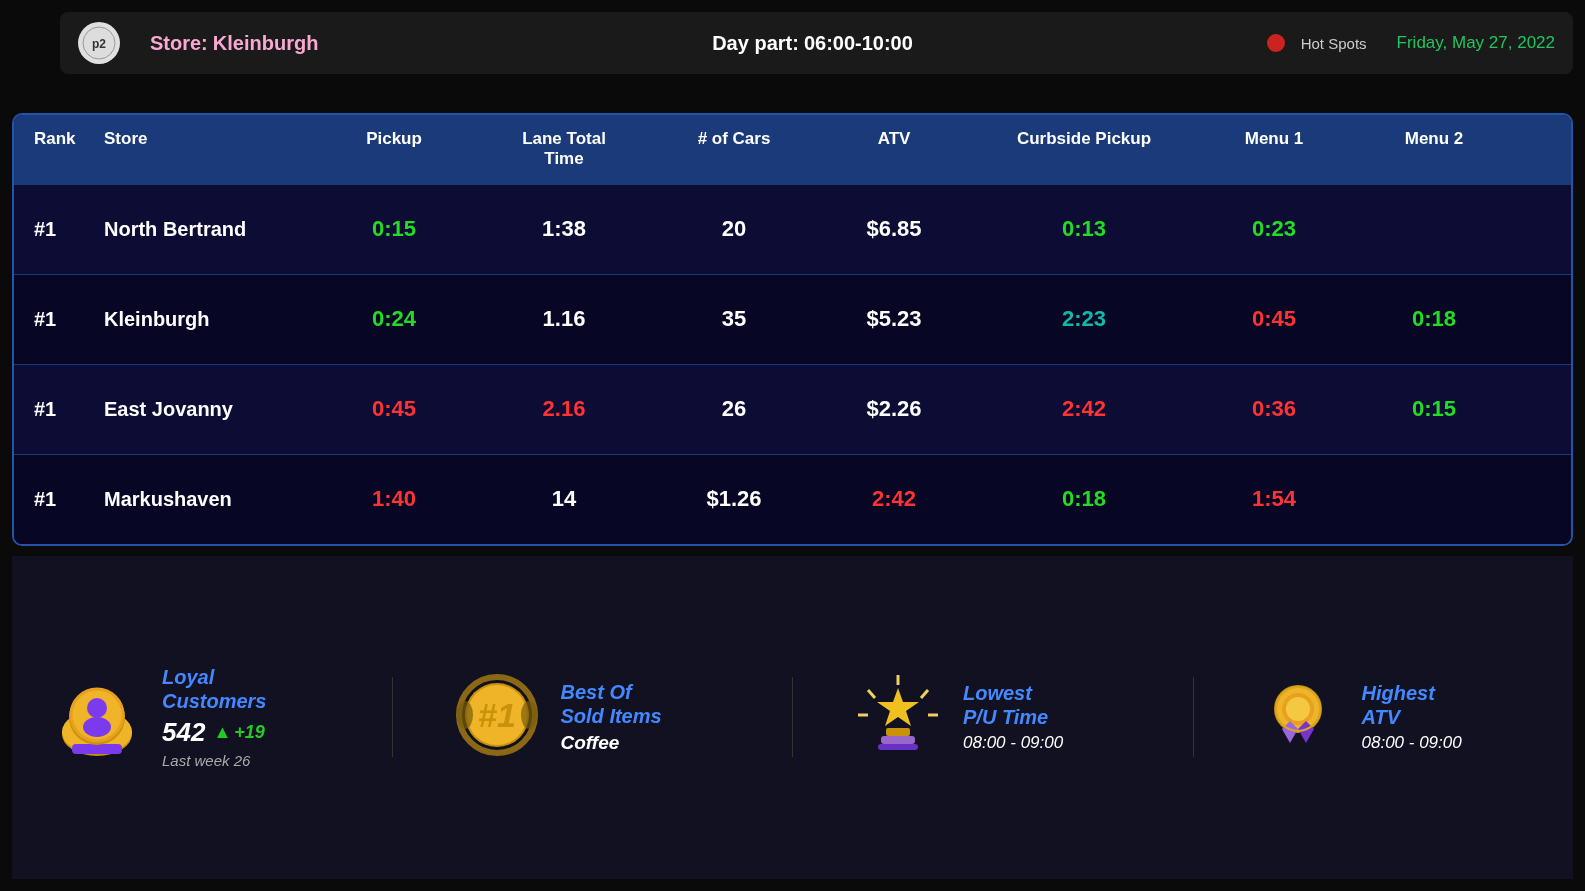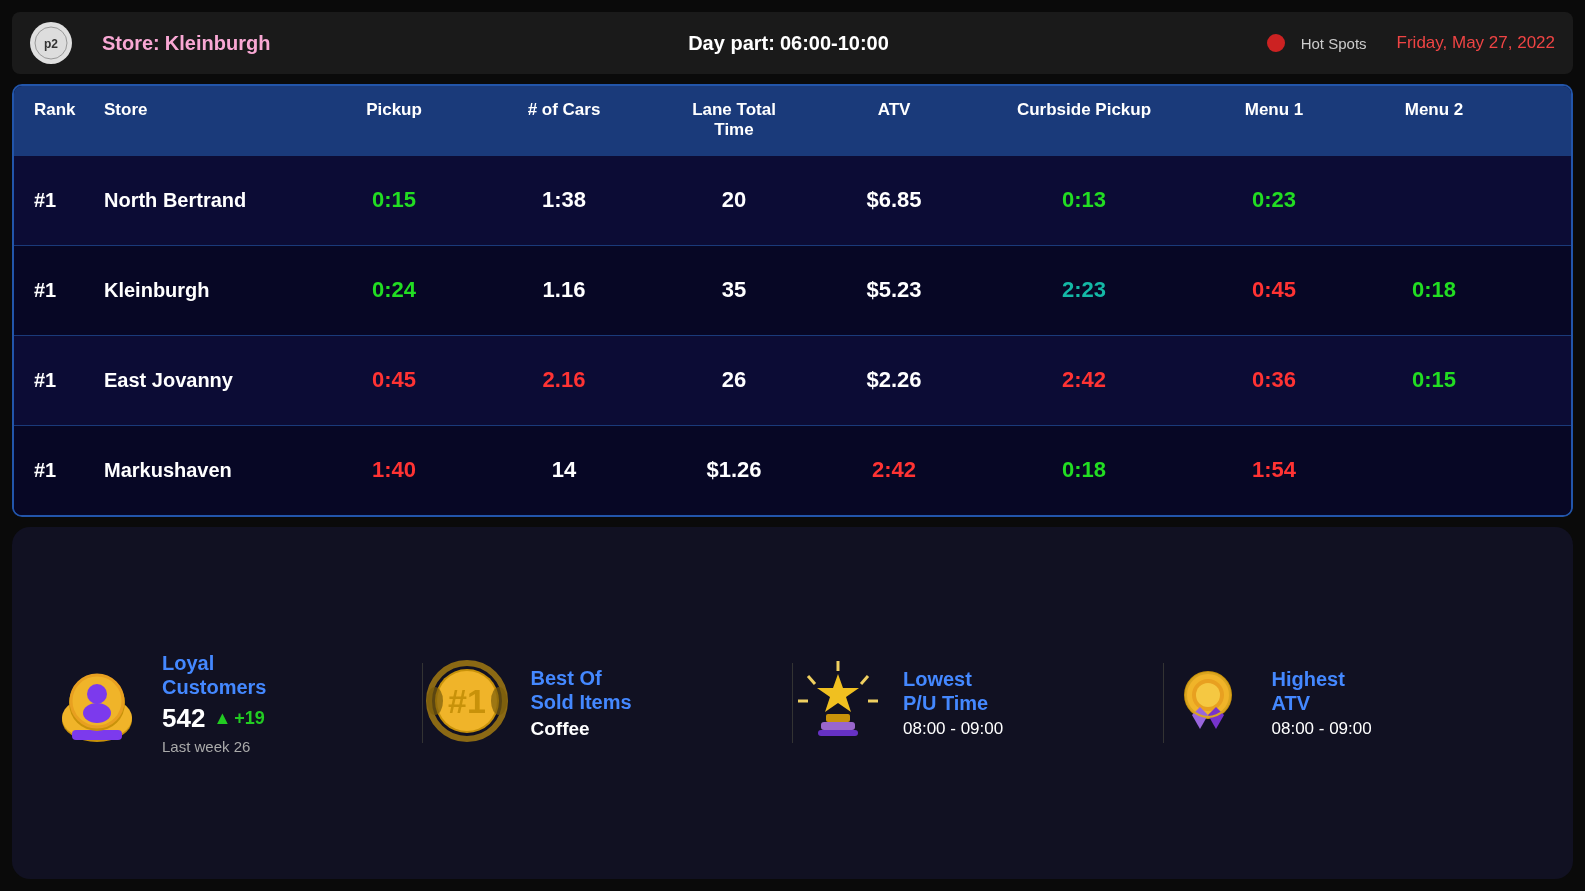--- a/index.html
+++ b/index.html
@@ -16,20 +16,21 @@
 
     
     .header {
       background: #1a1a1a;
       border-radius: 8px;
       display: flex;
       align-items: center;
       padding: 10px 18px;
       margin-bottom: 10px;
       min-height: 58px;
+      margin-left: 48px;
     }
     .header-logo {
       display: flex;
       align-items: center;
       gap: 8px;
       margin-right: 30px;
     }
     .logo-circle {
       width: 42px;
       height: 42px;
@@ -74,32 +75,33 @@
       height: 18px;
       border-radius: 50%;
       background: #cc2222;
       display: inline-block;
     }
     .hotspot-label {
       color: #ccc;
       font-size: 15px;
     }
     .header-date {
-      color: #ef4444;
+      color: #22c55e;
       font-size: 17px;
     }
 
     
     .table-container {
       background: #050520;
       border: 2px solid #2255aa;
       border-radius: 10px;
       overflow: hidden;
       margin-bottom: 10px;
       flex-shrink: 0;
+      margin-top: 29px;
     }
 
     
     .table-header {
       background: #1a3a7a;
       display: grid;
       grid-template-columns: 80px 220px 160px 180px 160px 160px 220px 160px 160px;
       padding: 0;
     }
     .th {
@@ -134,25 +136,27 @@
     .td.store-name { font-size: 20px; font-weight: bold; }
 
     .green { color: #22dd22; }
     .red { color: #ff3333; }
     .yellow { color: #14b8a6; }
     .white { color: #ffffff; }
 
     
     .bottom-stats {
       background: #111122;
-      border-radius: 18px;
+      border-radius: 0;
       display: flex;
       align-items: center;
       padding: 18px 40px;
       flex: 1;
+      gap: 60px;
+      font-style: italic;
     }
 
     .stat-card {
       display: flex;
       align-items: center;
       gap: 20px;
       flex: 1;
     }
 
     
@@ -234,22 +238,22 @@
     <span class="hotspot-label">Hot Spots</span>
   </div>
   <div class="header-date">Friday, May 27, 2022</div>
 </div>
 
 <div class="table-container">
   <div class="table-header">
     <div class="th">Rank</div>
     <div class="th" style="text-align:left;padding-left:10px;">Store</div>
     <div class="th">Pickup</div>
+    <div class="th">Lane Total<br>Time</div>
     <div class="th"># of Cars</div>
-    <div class="th">Lane Total<br>Time</div>
     <div class="th">ATV</div>
     <div class="th">Curbside Pickup</div>
     <div class="th">Menu 1</div>
     <div class="th">Menu 2</div>
   </div>
 
   <div class="table-row">
     <div class="td">#1</div>
     <div class="td store-name" style="text-align:left;padding-left:10px;">North Bertrand</div>
     <div class="td green">0:15</div>

